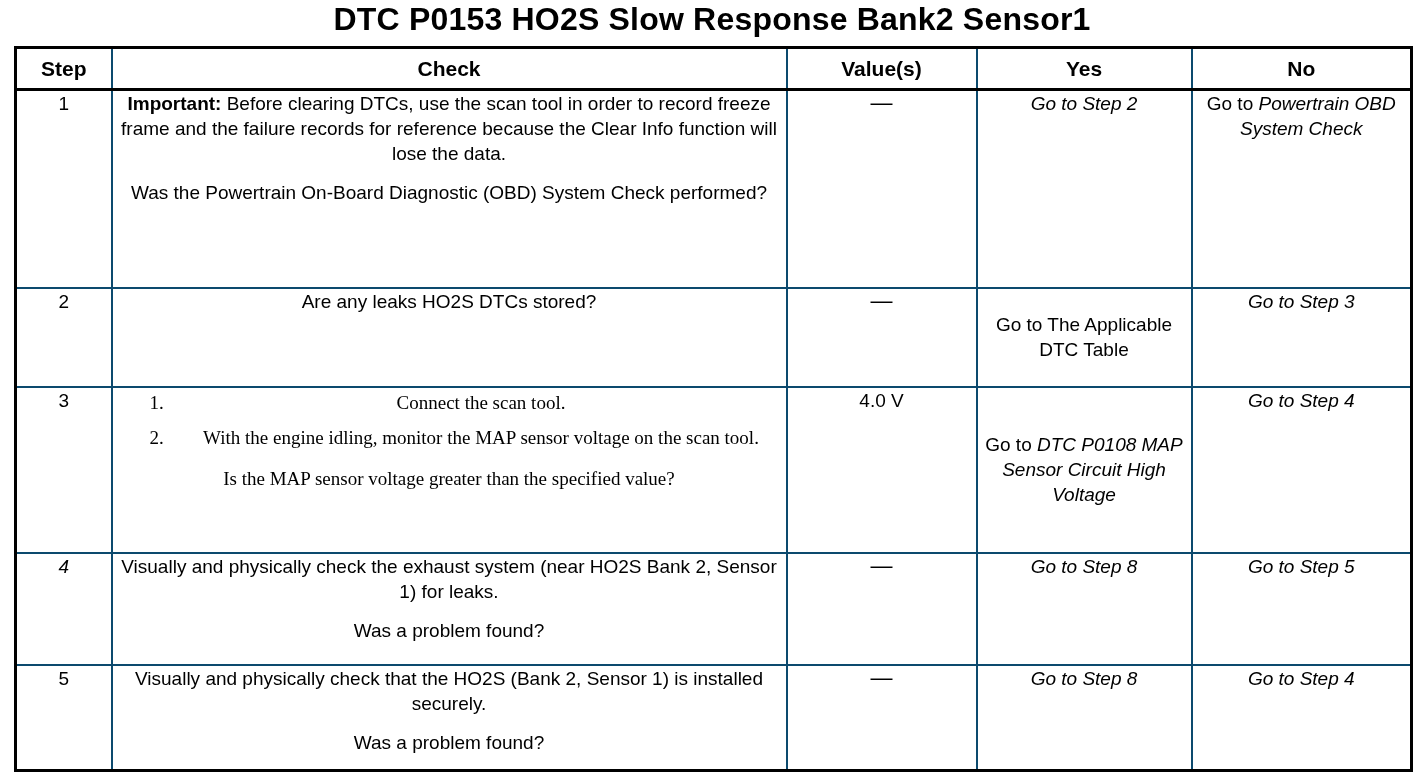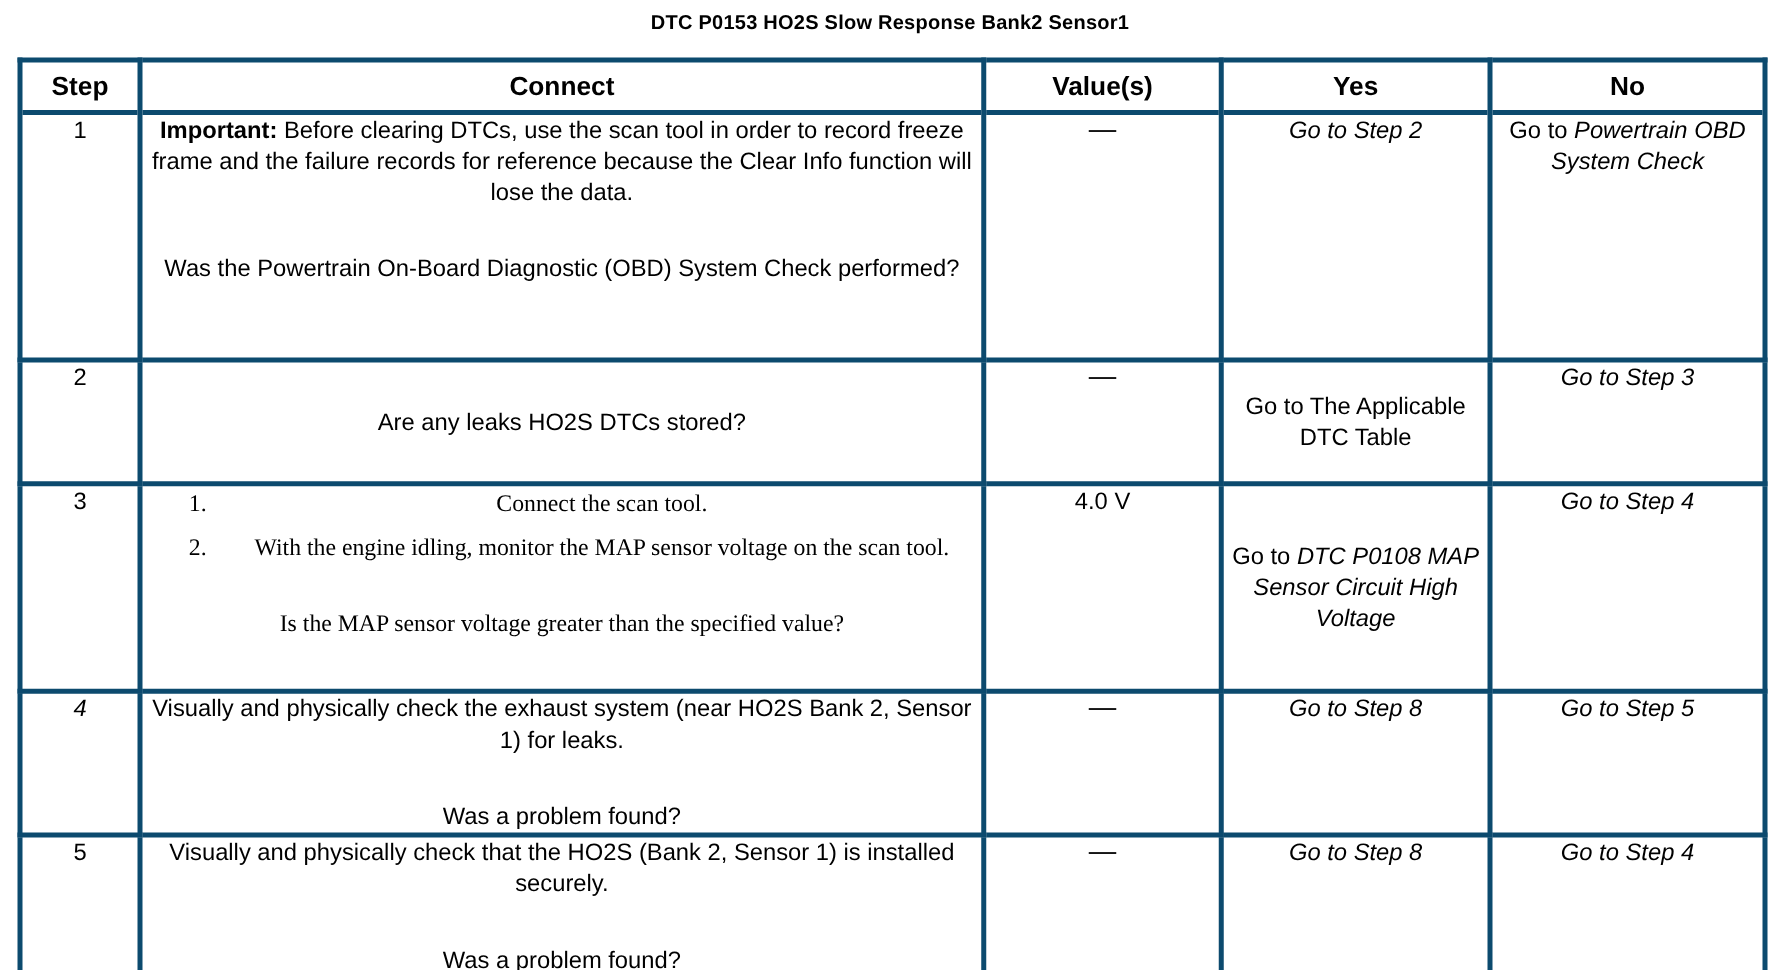--- a/index.html
+++ b/index.html
@@ -14,42 +14,42 @@
     overflow: hidden;
     position: relative;
   }
 
   
   .doc-title {
     position: absolute;
     left: 0; top: 2px;
     width: 1424px;
     text-align: center;
-    font-size: 16px;
+    font-size: 32px;
     font-weight: bold;
     letter-spacing: 0.2px;
     line-height: 34px;
     white-space: nowrap;
   }
 
   
   .dtc-table-wrap {
     position: absolute;
     left: 14px; top: 46px;
     width: 1396px; height: 722px;
   }
   table.dtc-table {
     width: 100%;
     height: 100%;
     border-collapse: collapse;
     table-layout: fixed;
     border: 3px solid #000;
   }
   table.dtc-table td, table.dtc-table th {
-    border: 4px solid #0c4a6e;
+    border: 2px solid #0c4a6e;
     padding: 0;
     vertical-align: top;
     font-size: 19px;
     line-height: 25px;
   }
 
   
   col.c-step   { width: 96px; }
   col.c-action { width: 675px; }
   col.c-value  { width: 190px; }
@@ -86,34 +86,34 @@
   td.yn-cell {
     text-align: center;
     vertical-align: bottom;
     padding: 0 6px 4px 6px;
   }
 
   .dash { font-size: 22px; line-height: 1; }
 
   
   .para { margin: 0 0 14px 0; }
-  .para:last-child { margin-bottom: 0; margin-top: 36px; }
+  .para:last-child { margin-bottom: 0; }
   .para.tight { margin-bottom: 0; }
   .lbl-important { font-weight: bold; }
 
   ol.steps-list {
     margin: 2px 0 2px 0;
     padding-left: 56px;
     list-style: decimal;
   }
   ol.steps-list li {
     margin: 0 0 10px 0;
     padding-left: 8px;
   }
-  ol.steps-list li:last-child { margin-bottom: 6px; }
+  ol.steps-list li:last-child { margin-bottom: 16px; }
 
   
   .ref { font-style: italic; }
   .goto-plain { font-style: normal; text-align: right; }
 
   
   td.action-cell.clip { overflow: hidden; font-family: Liberation Serif, serif; }
 </style>
 </head>
 <body>
@@ -126,21 +126,21 @@
       <col class="c-step">
         <col class="c-action">
         <col class="c-value">
         <col class="c-yes">
         <col class="c-no">
     </colgroup>
 
     <thead>
       <tr class="hdr-row">
         <th>Step</th>
-        <th>Connect</th>
+        <th>Check</th>
         <th>Value(s)</th>
         <th>Yes</th>
         <th>No</th>
       </tr>
     </thead>
 
     <tbody>
 
       <tr style="height:198px;">
         <td class="step-cell">1</td>

